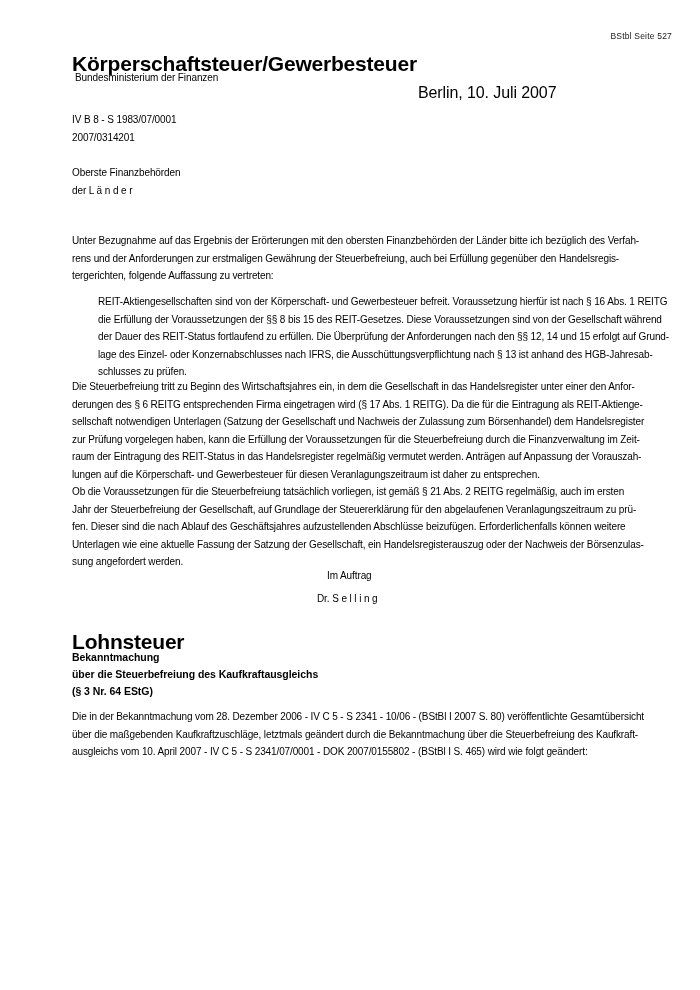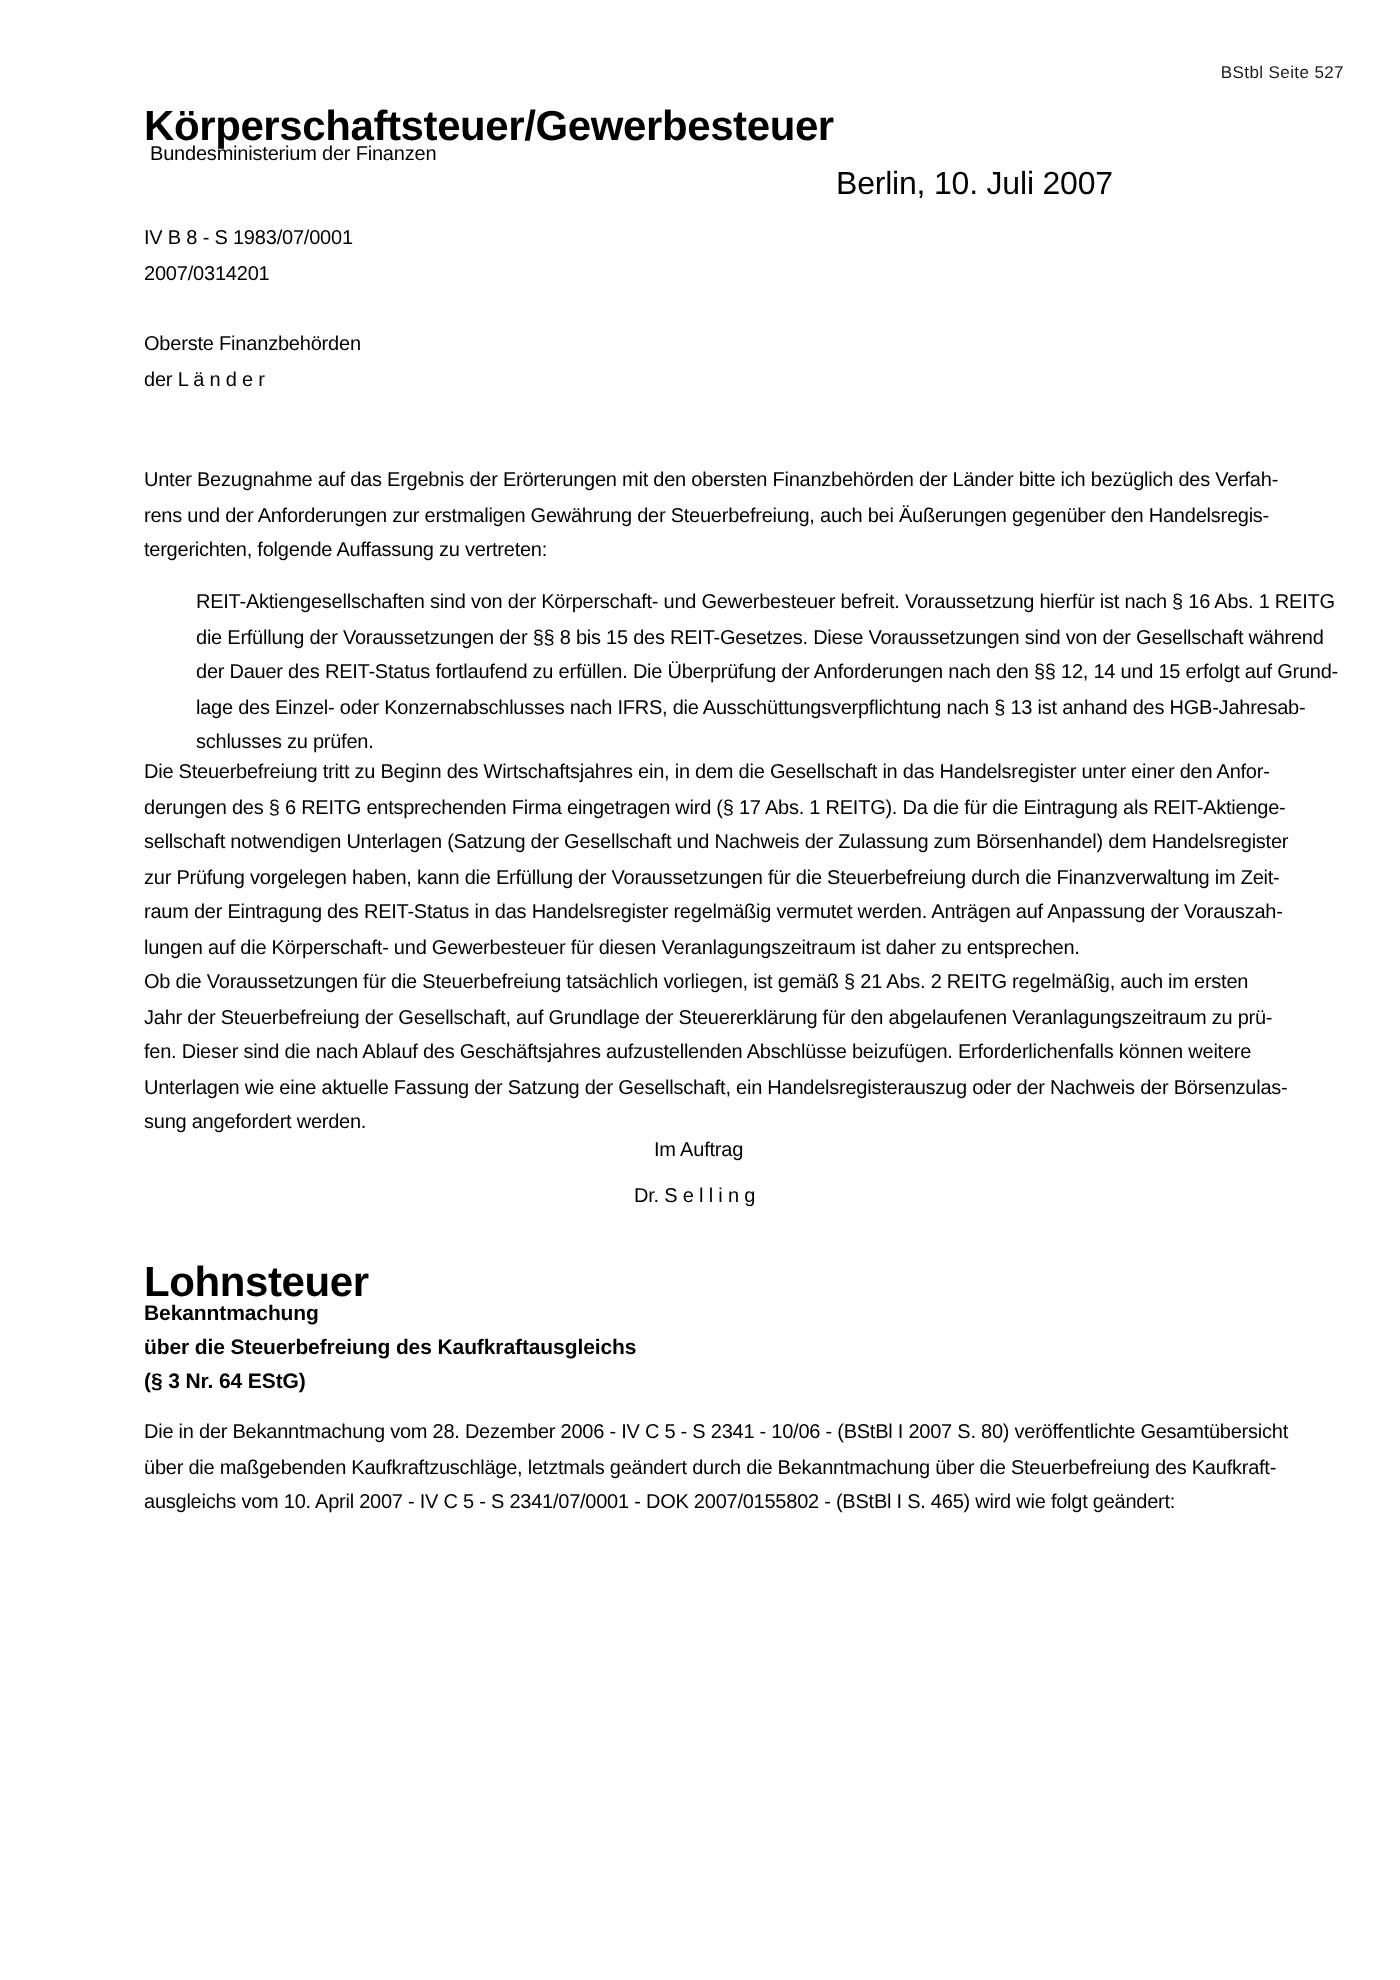--- a/index.html
+++ b/index.html
@@ -101,21 +101,21 @@
   <div class="abs date-line">Berlin, 10. Juli 2007</div>
 
   <div class="abs file-ref">IV B 8 - S 1983/07/0001
 2007/0314201</div>
 
   <div class="abs recipient">Oberste Finanzbehörden
 der L ä n d e r</div>
 
 
   <div class="abs body-par par-1">Unter Bezugnahme auf das Ergebnis der Erörterungen mit den obersten Finanzbehörden der Länder bitte ich bezüglich des Verfah-
-rens und der Anforderungen zur erstmaligen Gewährung der Steuerbefreiung, auch bei Äußerungen gegenüber den Handelsregis-
+rens und der Anforderungen zur erstmaligen Gewährung der Steuerbefreiung, auch bei Erfüllung gegenüber den Handelsregis-
 tergerichten, folgende Auffassung zu vertreten:</div>
 
   <div class="abs body-par par-2">REIT-Aktiengesellschaften sind von der Körperschaft- und Gewerbesteuer befreit. Voraussetzung hierfür ist nach § 16 Abs. 1 REITG
 die Erfüllung der Voraussetzungen der §§ 8 bis 15 des REIT-Gesetzes. Diese Voraussetzungen sind von der Gesellschaft während
 der Dauer des REIT-Status fortlaufend zu erfüllen. Die Überprüfung der Anforderungen nach den §§ 12, 14 und 15 erfolgt auf Grund-
 lage des Einzel- oder Konzernabschlusses nach IFRS, die Ausschüttungsverpflichtung nach § 13 ist anhand des HGB-Jahresab-
 schlusses zu prüfen.</div>
 
   <div class="abs body-par par-3">Die Steuerbefreiung tritt zu Beginn des Wirtschaftsjahres ein, in dem die Gesellschaft in das Handelsregister unter einer den Anfor-
 derungen des § 6 REITG entsprechenden Firma eingetragen wird (§ 17 Abs. 1 REITG). Da die für die Eintragung als REIT-Aktienge-

